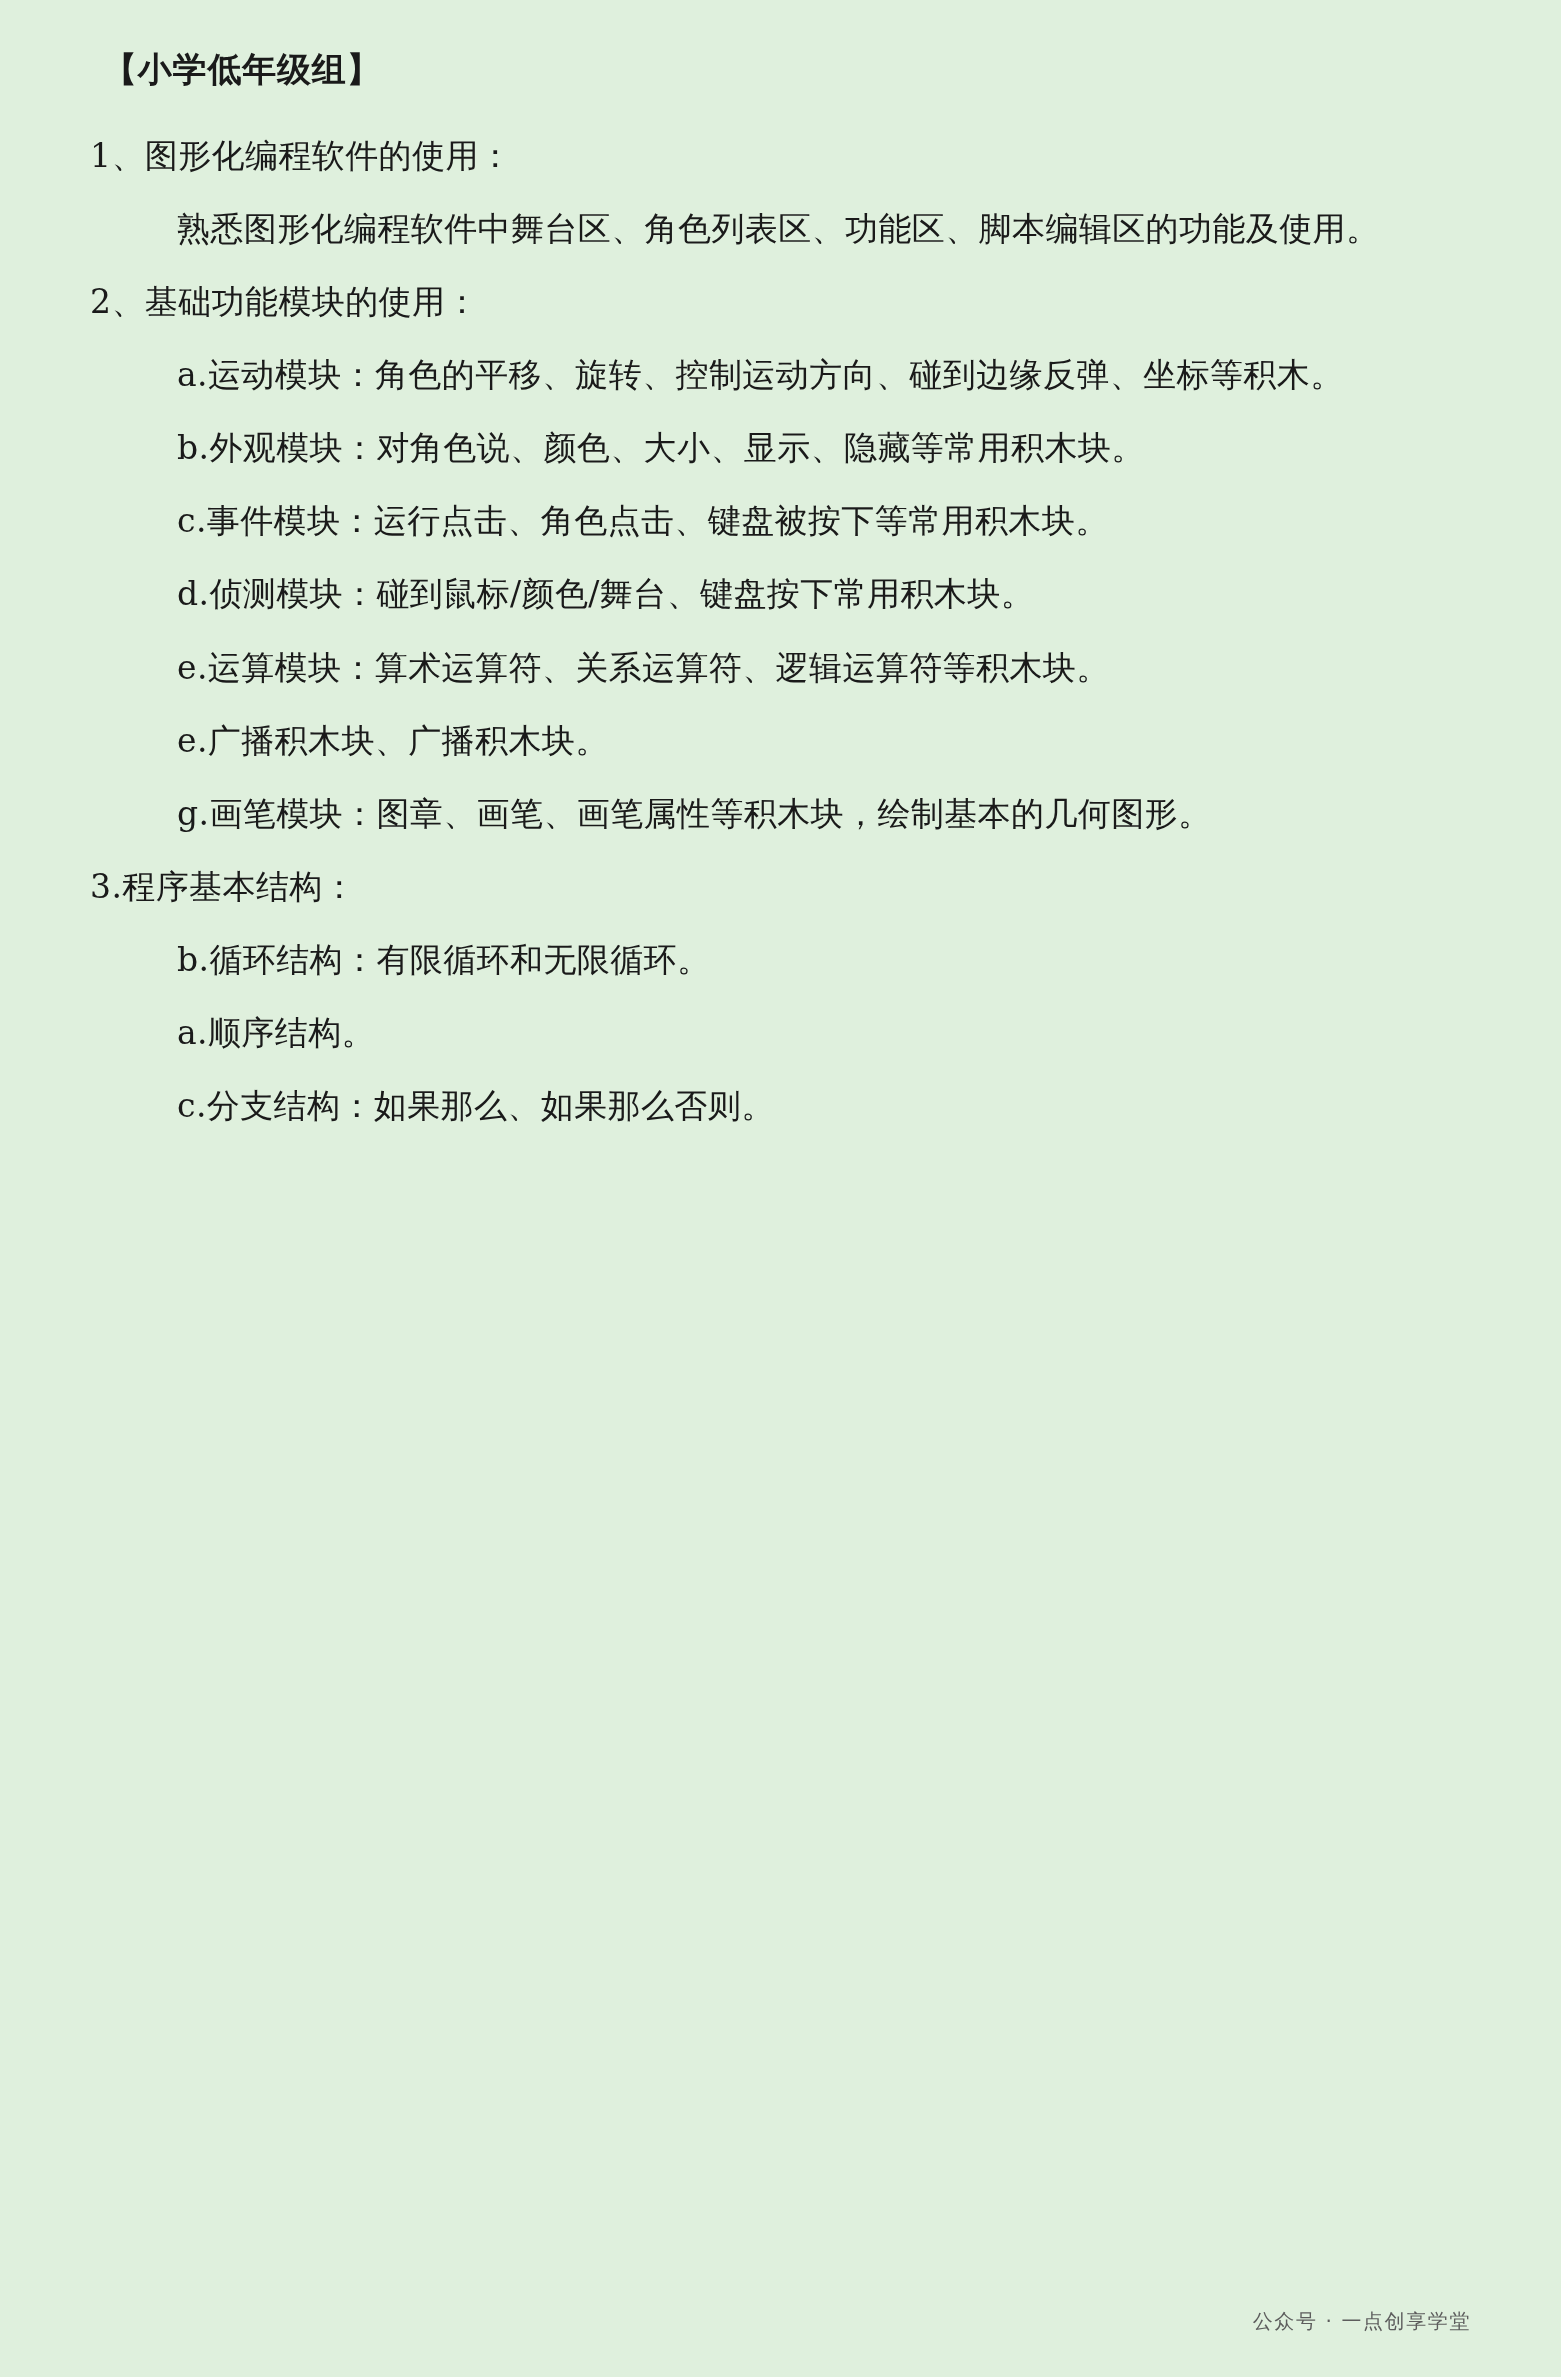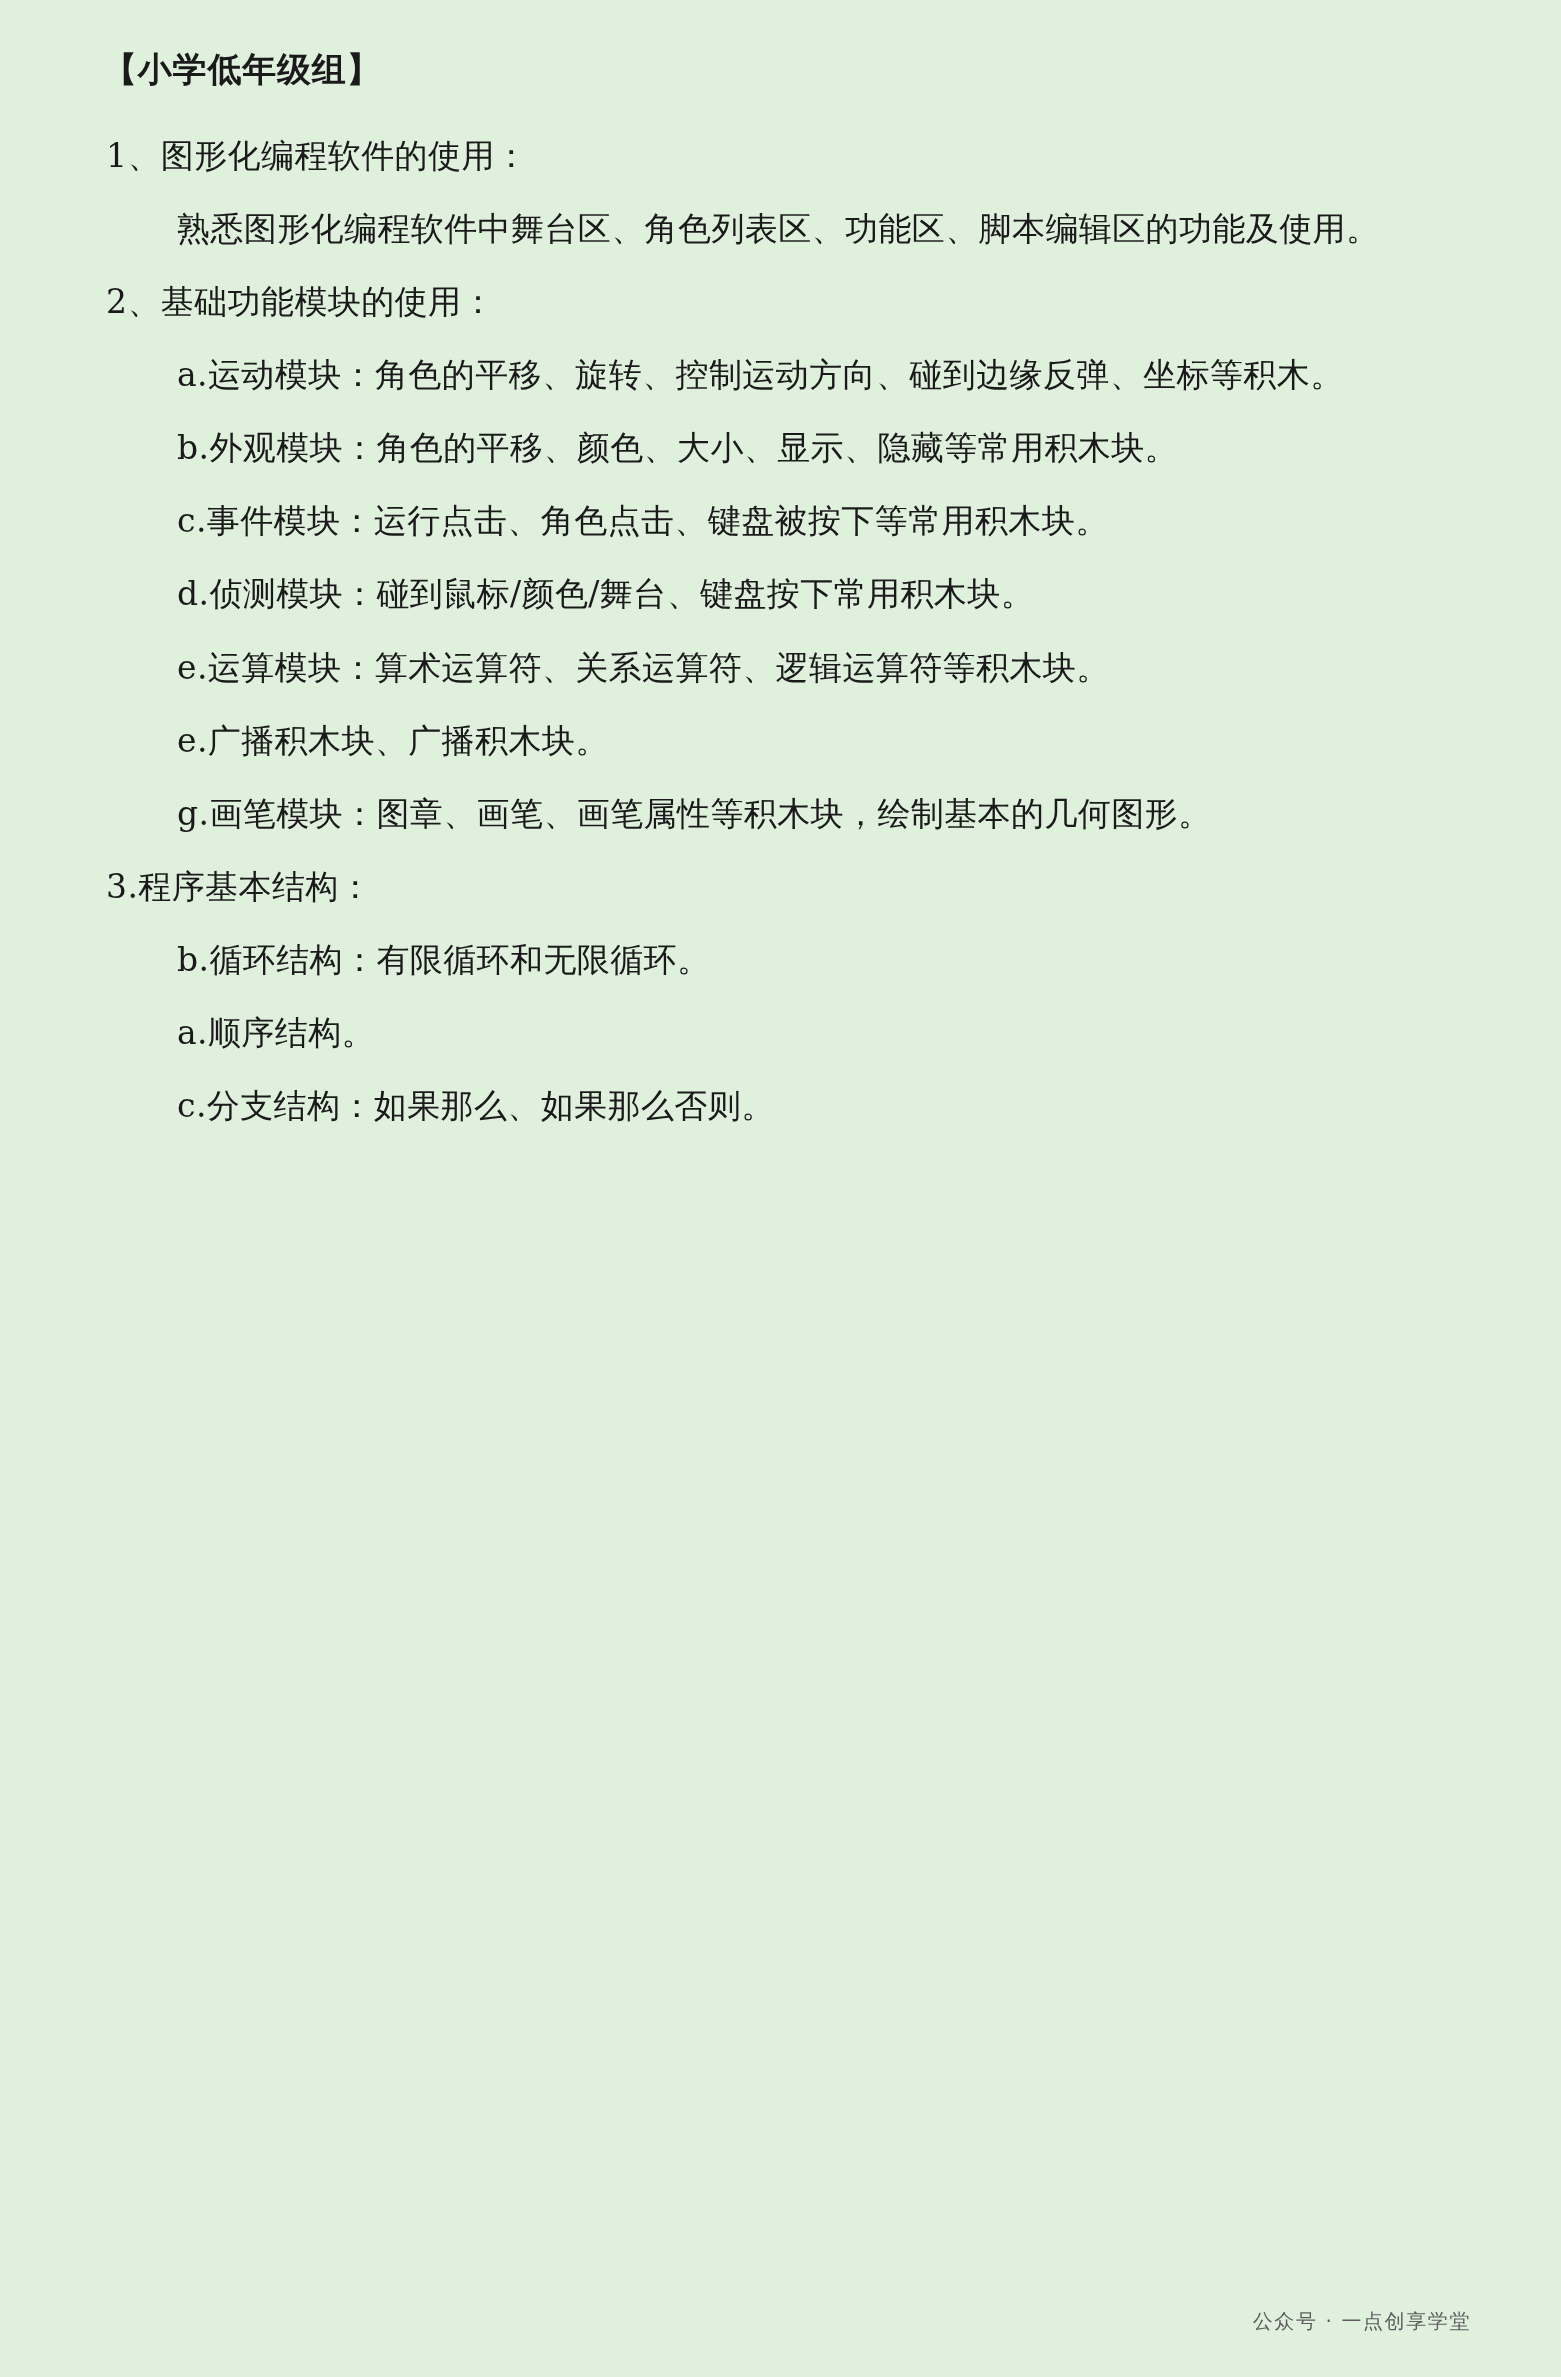--- a/index.html
+++ b/index.html
@@ -29,21 +29,21 @@
     margin: 0 0 35px 16px;
     line-height: 1.3;
   }
   .para {
     font-size: 33px;
     line-height: 1.82;
     margin: 0 0 13px 0;
     letter-spacing: 0.4px;
   }
   .lvl1 {
-    margin-left: 19px;
+    margin-left: 3px;
     text-indent: 0;
   }
   .lvl2 {
     margin-left: 90px;
     text-indent: 0;
   }
   .watermark {
     position: absolute;
     right: 90px;
     bottom: 42px;
@@ -58,21 +58,21 @@
 <body>
 
 <div class="page">
 
   <h1 class="doc-title">【小学低年级组】</h1>
 
   <p class="para lvl1">1、图形化编程软件的使用：</p>
   <p class="para lvl2">熟悉图形化编程软件中舞台区、角色列表区、功能区、脚本编辑区的功能及使用。</p>
   <p class="para lvl1">2、基础功能模块的使用：</p>
   <p class="para lvl2">a.运动模块：角色的平移、旋转、控制运动方向、碰到边缘反弹、坐标等积木。</p>
-  <p class="para lvl2">b.外观模块：角色的平移、颜色、大小、显示、隐藏等常用积木块。</p>
+  <p class="para lvl2">b.外观模块：对角色说、颜色、大小、显示、隐藏等常用积木块。</p>
   <p class="para lvl2">c.事件模块：运行点击、角色点击、键盘被按下等常用积木块。</p>
   <p class="para lvl2">d.侦测模块：碰到鼠标/颜色/舞台、键盘按下常用积木块。</p>
   <p class="para lvl2">e.运算模块：算术运算符、关系运算符、逻辑运算符等积木块。</p>
   <p class="para lvl2">e.广播积木块、广播积木块。</p>
   <p class="para lvl2">g.画笔模块：图章、画笔、画笔属性等积木块，绘制基本的几何图形。</p>
   <p class="para lvl1">3.程序基本结构：</p>
   <p class="para lvl2">b.循环结构：有限循环和无限循环。</p>
   <p class="para lvl2">a.顺序结构。</p>
   <p class="para lvl2">c.分支结构：如果那么、如果那么否则。</p>
 

